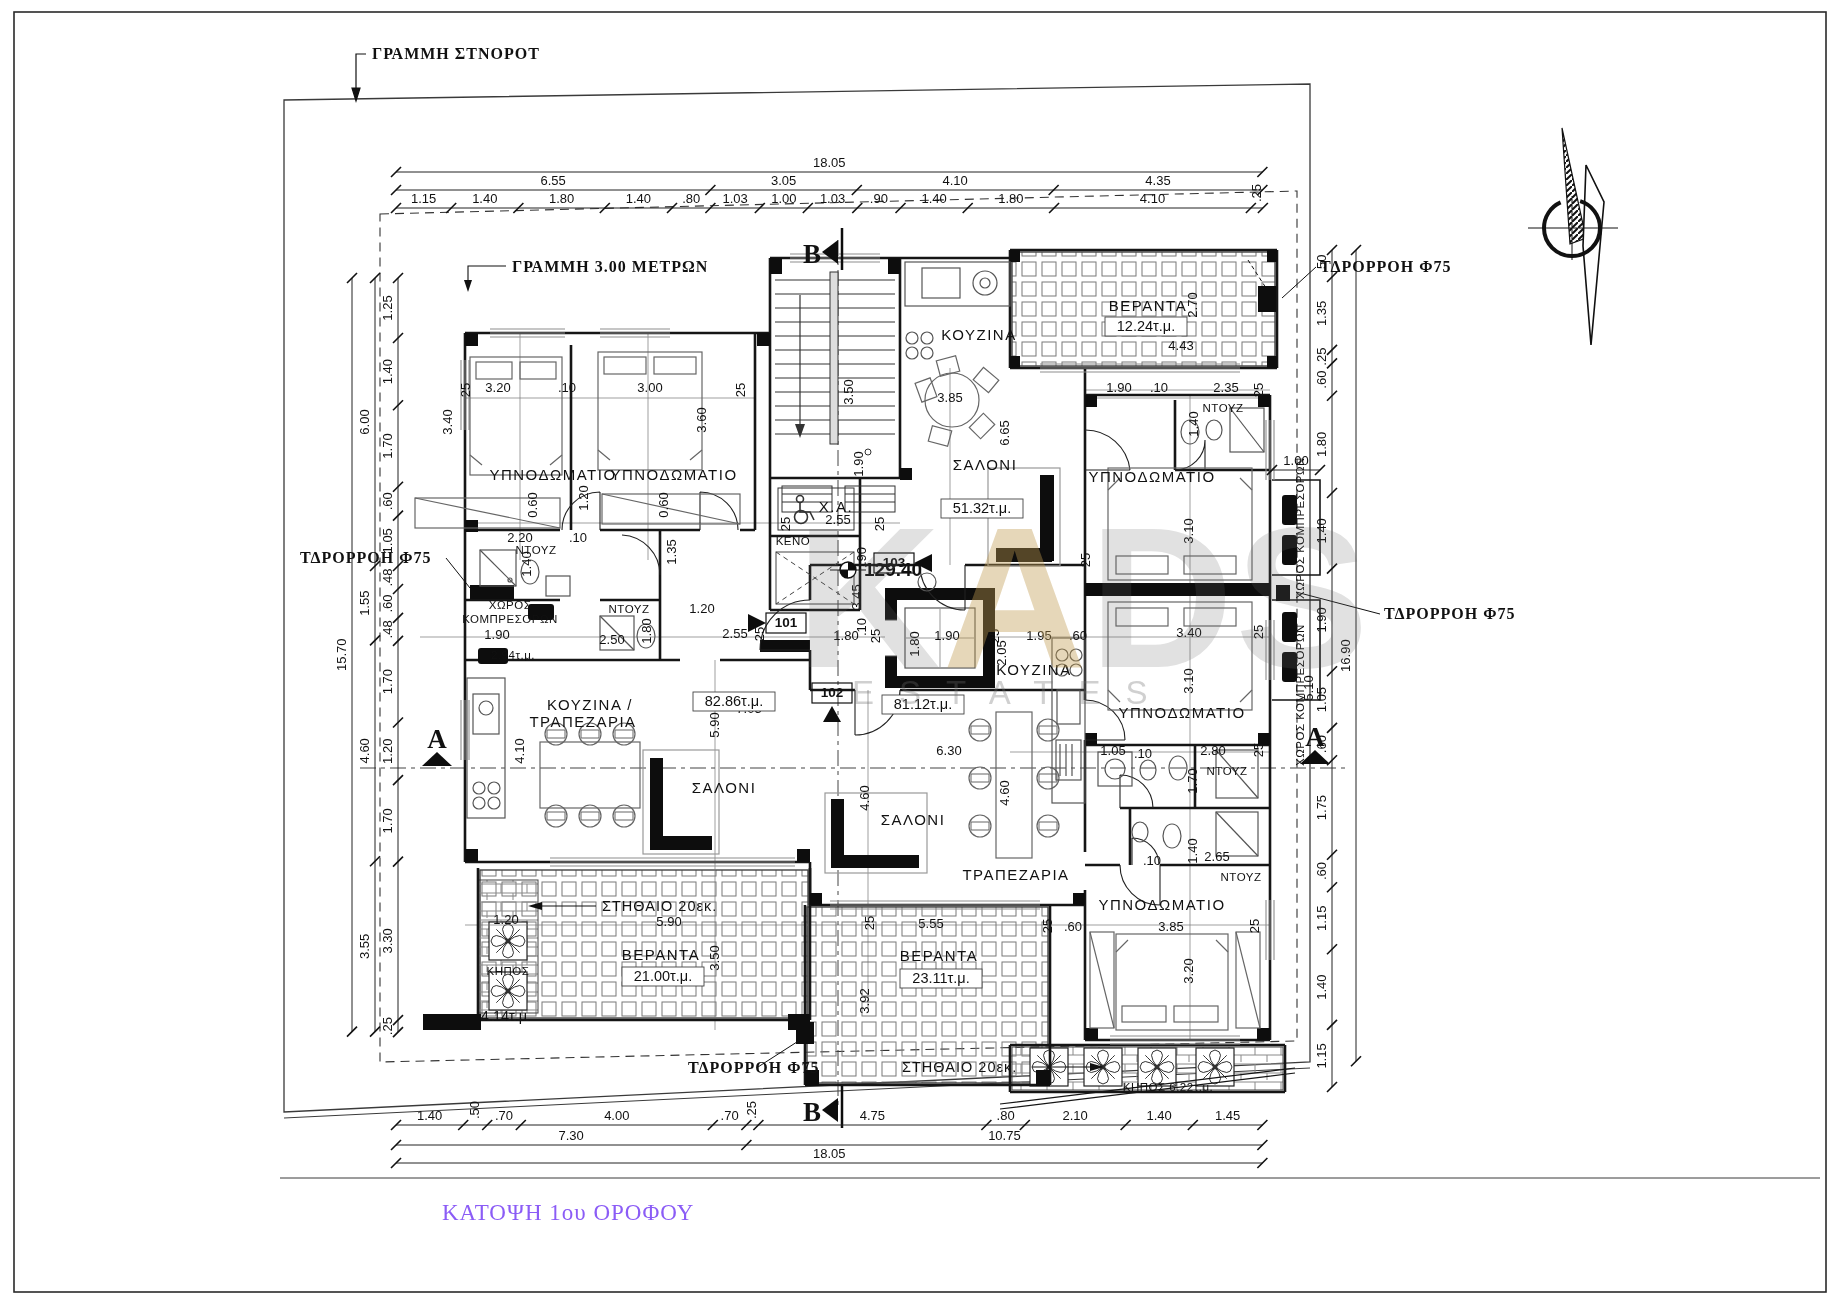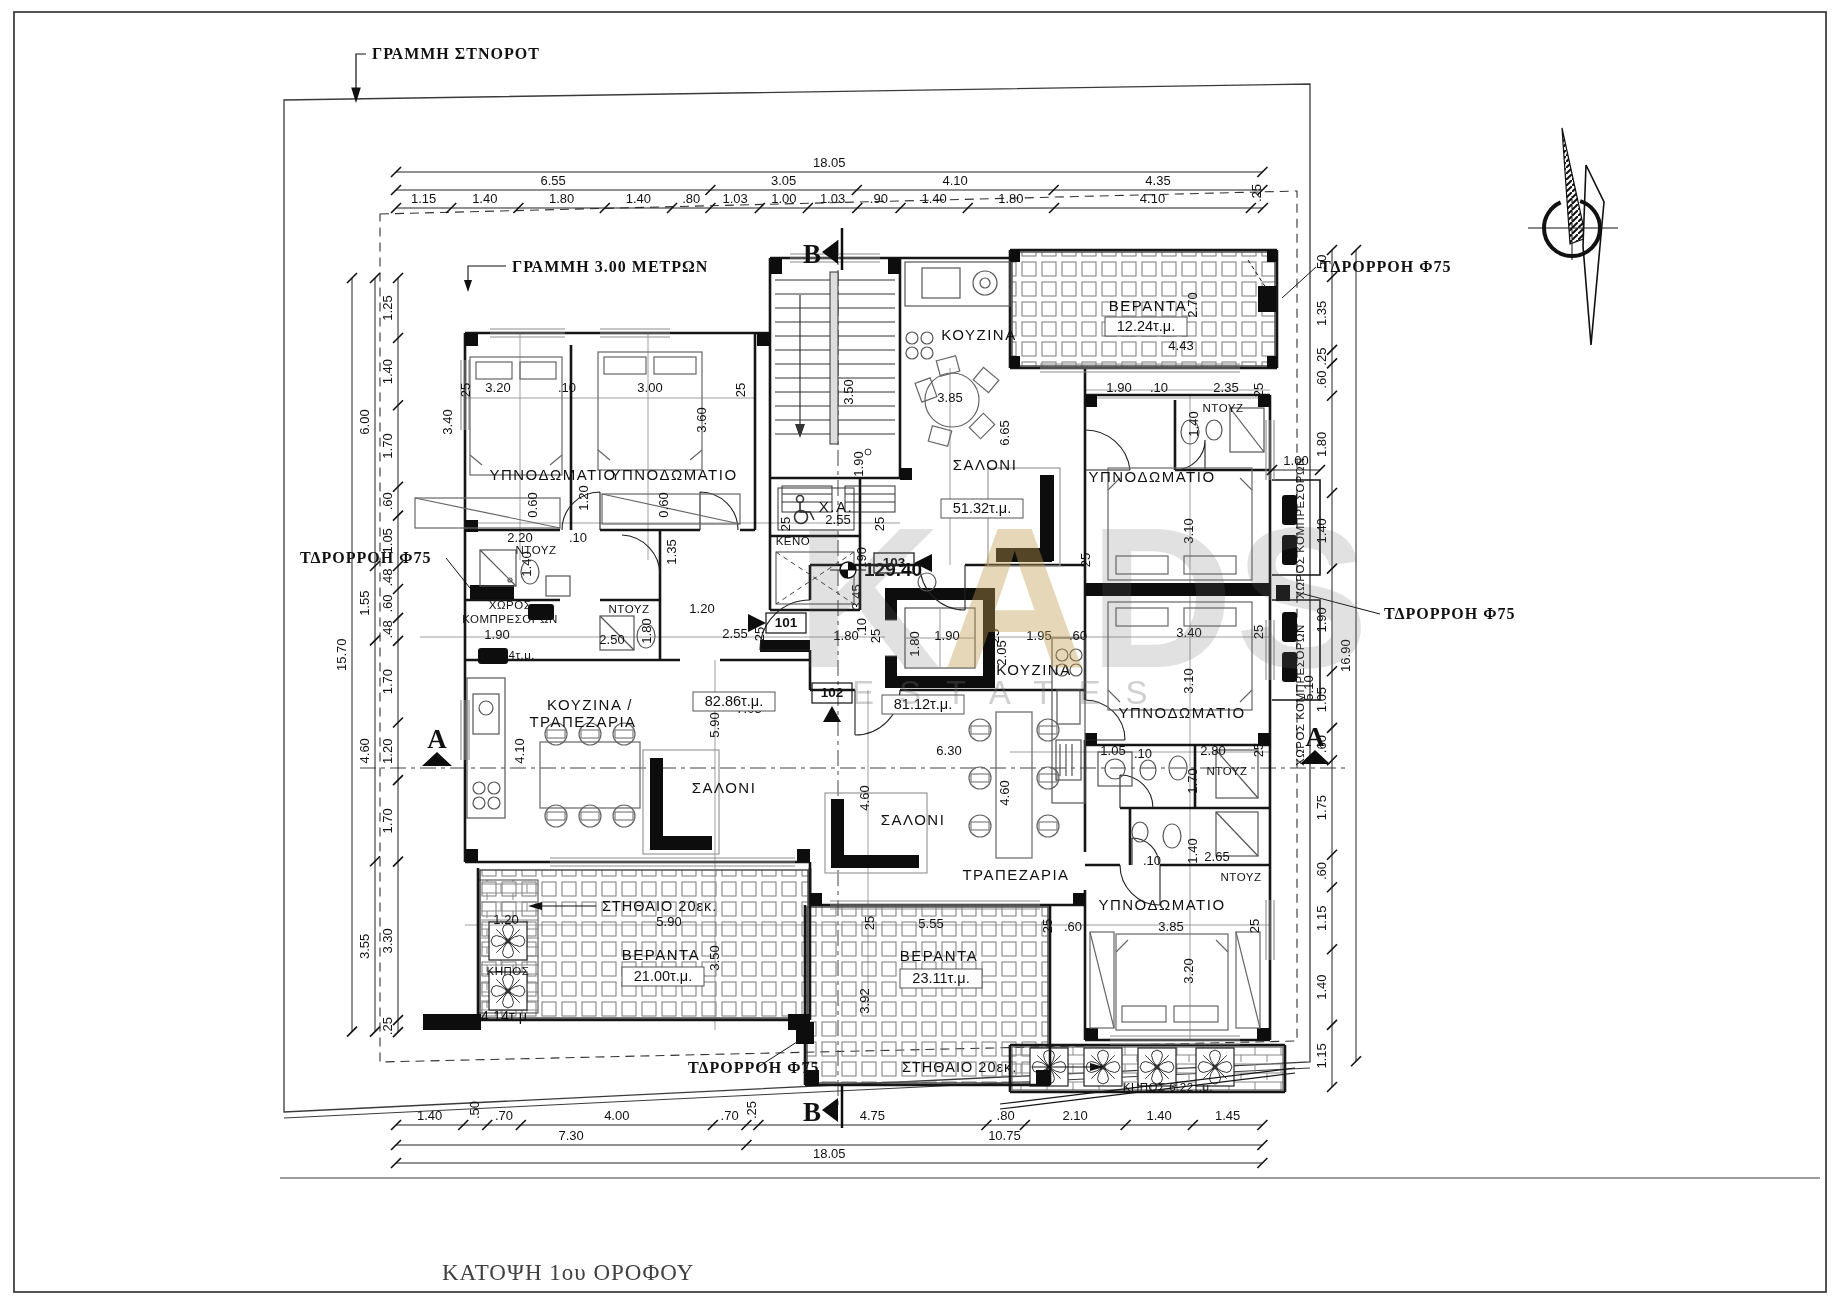--- a/index.html
+++ b/index.html
@@ -17,22 +17,22 @@
   .callout{font-family:"Liberation Serif",serif;font-weight:700;font-size:16px;letter-spacing:1px;}
   .callout-sans{font-size:14.5px;letter-spacing:1px;}
   .marker{font-family:"Liberation Serif",serif;font-size:27px;font-weight:700;}
   .badge{font-size:13.5px;font-weight:700;}
   .lvl{font-size:19px;font-weight:700;}
   .wm{position:absolute;left:788px;top:498px;font:700 200px/1 "Liberation Sans",sans-serif;
       color:rgba(105,105,105,.20);letter-spacing:2px;margin-left:8px;}
   .wm .gold{color:rgba(193,155,80,.40);}
   .wm2{position:absolute;left:852px;top:676px;font:400 33px/1 "Liberation Sans",sans-serif;
        letter-spacing:25px;color:rgba(110,110,110,.32);text-align:center;}
-  .drawing-title{position:absolute;left:442px;top:1260px;font:400 23px "Liberation Serif",serif;
-       color:#404040;letter-spacing:1px;}
+  .drawing-title{position:absolute;left:442px;top:1200px;font:400 23px "Liberation Serif",serif;
+       color:#8b5cf6;letter-spacing:1px;}
 </style>
 </head>
 <body>
 
 <div class="sheet">
 
   <svg id="plan" width="1840" height="1306" viewBox="0 0 1840 1306">
     <defs>
       <pattern id="tile" width="20" height="20" patternUnits="userSpaceOnUse">
         <rect x="2" y="2" width="14" height="14" fill="none" stroke="#787878" stroke-width="1"></rect>

